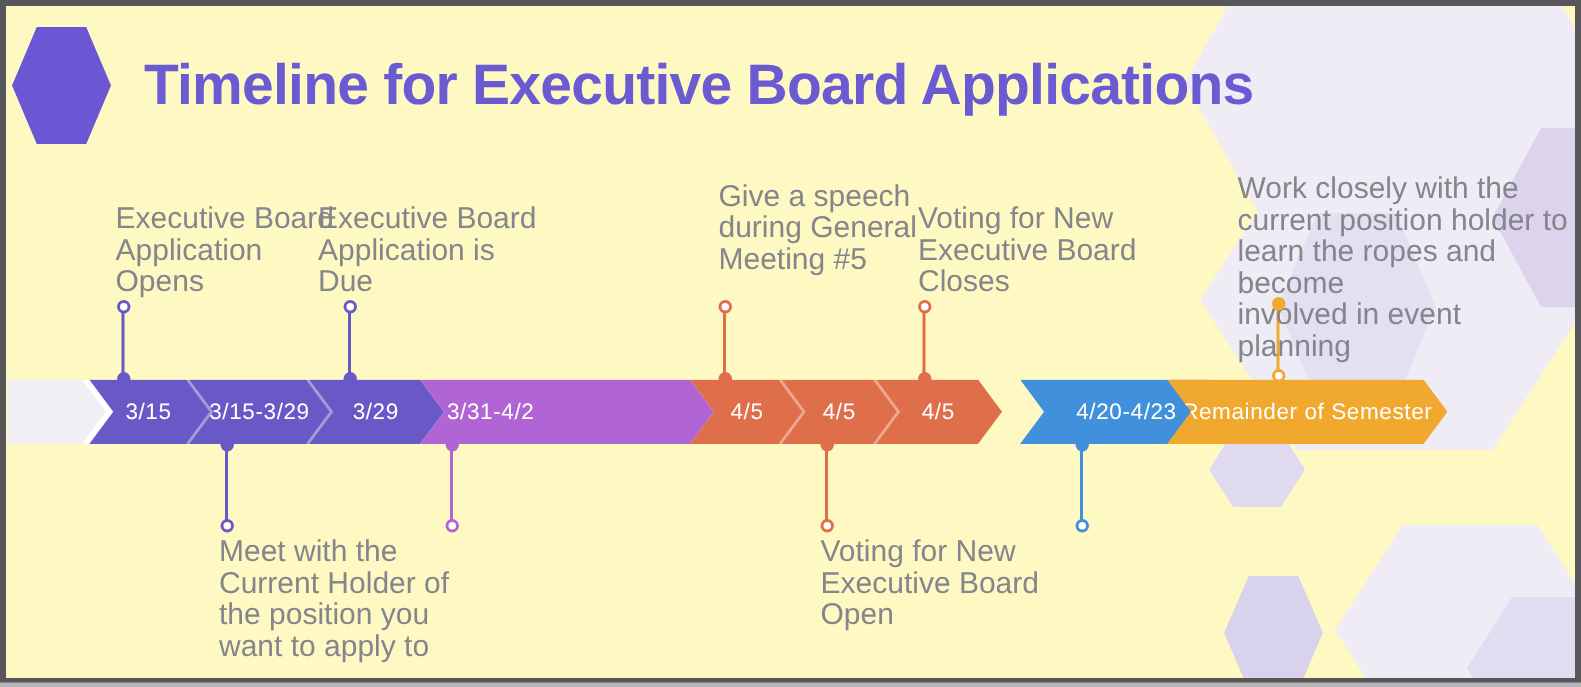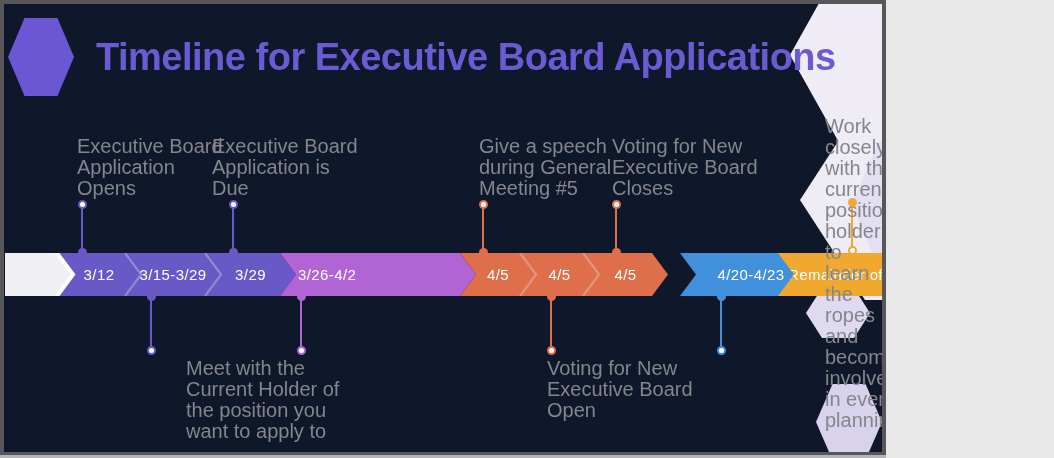--- a/index.html
+++ b/index.html
@@ -1,19 +1,19 @@
 <!DOCTYPE html>
 <html><head>
 <meta charset="utf-8">
 <style>
   * { margin:0; padding:0; box-sizing:border-box; }
   html,body { background:#e8e8e8; }
   #stage {
-    position:relative; width:886px; height:458px;
-    background:#0f172a; overflow:hidden;
+    position:relative; width:1054px; height:458px;
+    background:#fef9c3; overflow:hidden;
     font-family:"Liberation Sans", sans-serif;
   }
   
   #frame { position:absolute; inset:0; border:4px solid #57575a; border-bottom-width:6px; z-index:40; pointer-events:none; }
   #frame-strip { position:absolute; left:0; bottom:0; width:100%; height:3px; background:#b4b4b8; z-index:41; }
 
   
   .hex { position:absolute; clip-path:polygon(25% 0,75% 0,100% 50%,75% 100%,25% 100%,0 50%); z-index:0; }
 
   
@@ -55,30 +55,30 @@
   <div class="hex" style="left:816px; top:384px; width:66px; height:76px; background:#d9d2ec;"></div>
   <div class="hex" style="left:890px; top:350px; width:180px; height:140px; background:#efecf5;"></div>
   <div class="hex" style="left:978px; top:398px; width:120px; height:95px; background:#e2dcf0;"></div>
 
   <div id="logo" style="background: rgb(107, 86, 211);"></div>
   <h1 id="title" style="color: rgb(106, 91, 211);">Timeline for Executive Board Applications</h1>
 
   <div id="timeline-bar">
       <div class="seg" style="left: 5px; width: 68px; background: rgb(240, 239, 244); clip-path: polygon(0px 0px, calc(100% - 16px) 0px, 100% 50%, calc(100% - 16px) 100%, 0px 100%);"></div>
       <div class="seg" style="left: 57px; width: 84px; background: rgb(104, 89, 199); clip-path: polygon(0px 0px, calc(100% - 16px) 0px, 100% 50%, calc(100% - 16px) 100%, 0px 100%, 16px 50%);">
-        <span class="seg-label">3/12</span>
+        <span class="seg-label">3/15</span>
       </div>
       <div class="seg" style="left: 125px; width: 96px; background: rgb(104, 89, 199); clip-path: polygon(0px 0px, calc(100% - 16px) 0px, 100% 50%, calc(100% - 16px) 100%, 0px 100%, 16px 50%);">
         <span class="seg-label">3/15-3/29</span>
       </div>
       <div class="seg" style="left: 205px; width: 91px; background: rgb(104, 89, 199); clip-path: polygon(0px 0px, calc(100% - 16px) 0px, 100% 50%, calc(100% - 16px) 100%, 0px 100%, 16px 50%);">
         <span class="seg-label">3/29</span>
       </div>
       <div class="seg" style="left: 280px; width: 196px; background: rgb(177, 101, 213); clip-path: polygon(0px 0px, calc(100% - 16px) 0px, 100% 50%, calc(100% - 16px) 100%, 0px 100%, 16px 50%); justify-content: flex-start; padding-left: 18px;">
-        <span class="seg-label">3/26-4/2</span>
+        <span class="seg-label">3/31-4/2</span>
       </div>
       <div class="seg" style="left: 460px; width: 76px; background: rgb(223, 111, 74); clip-path: polygon(0px 0px, calc(100% - 16px) 0px, 100% 50%, calc(100% - 16px) 100%, 0px 100%, 16px 50%);">
         <span class="seg-label">4/5</span>
       </div>
       <div class="seg" style="left: 520px; width: 79px; background: rgb(223, 111, 74); clip-path: polygon(0px 0px, calc(100% - 16px) 0px, 100% 50%, calc(100% - 16px) 100%, 0px 100%, 16px 50%);">
         <span class="seg-label">4/5</span>
       </div>
       <div class="seg" style="left: 583px; width: 85px; background: rgb(223, 111, 74); clip-path: polygon(0px 0px, calc(100% - 16px) 0px, 100% 50%, calc(100% - 16px) 100%, 0px 100%, 16px 50%);">
         <span class="seg-label">4/5</span>
       </div>
@@ -103,40 +103,40 @@
 Opens</div>
       <div class="c-line" style="left: 81px; top: 208px; height: 42px; background: rgb(104, 89, 199);"></div>
       <div class="c-ring" style="left: 77.5px; top: 200px; border: 2px solid rgb(104, 89, 199);"></div>
       <div class="c-dot" style="left: 77.5px; top: 248px; background: rgb(104, 89, 199);"></div>
       <div class="callout-text" style="left: 212px; top: 136px; color: rgb(133, 133, 140);">Executive Board
 Application is
 Due</div>
       <div class="c-line" style="left: 232px; top: 208px; height: 42px; background: rgb(104, 89, 199);"></div>
       <div class="c-ring" style="left: 228.5px; top: 200px; border: 2px solid rgb(104, 89, 199);"></div>
       <div class="c-dot" style="left: 228.5px; top: 248px; background: rgb(104, 89, 199);"></div>
-      <div class="callout-text" style="left: 479px; top: 136px; color: rgb(133, 133, 140);">Give a speech
+      <div class="callout-text" style="left: 479px; top: 121px; color: rgb(133, 133, 140);">Give a speech
 during General
 Meeting #5</div>
       <div class="c-line" style="left: 482px; top: 208px; height: 42px; background: rgb(223, 111, 74);"></div>
       <div class="c-ring" style="left: 478.5px; top: 200px; border: 2px solid rgb(223, 111, 74);"></div>
       <div class="c-dot" style="left: 478.5px; top: 248px; background: rgb(223, 111, 74);"></div>
       <div class="callout-text" style="left: 612px; top: 136px; color: rgb(133, 133, 140);">Voting for New
 Executive Board
 Closes</div>
       <div class="c-line" style="left: 615px; top: 208px; height: 42px; background: rgb(223, 111, 74);"></div>
       <div class="c-ring" style="left: 611.5px; top: 200px; border: 2px solid rgb(223, 111, 74);"></div>
       <div class="c-dot" style="left: 611.5px; top: 248px; background: rgb(223, 111, 74);"></div>
       <div class="callout-text" style="left: 825px; top: 116px; color: rgb(133, 133, 140);">Work closely with the
 current position holder to
 learn the ropes and become
 involved in event planning</div>
       <div class="c-line" style="left: 851px; top: 205px; height: 43px; background: rgb(240, 168, 47);"></div>
       <div class="c-ring" style="left: 847.5px; top: 246px; border: 2px solid rgb(240, 168, 47);"></div>
       <div class="c-dot" style="left: 847.5px; top: 198px; background: rgb(240, 168, 47);"></div>
-      <div class="callout-text" style="left: 146px; top: 358px; color: rgb(133, 133, 140); margin-left: 40px;">Meet with the
+      <div class="callout-text" style="left: 146px; top: 358px; color: rgb(133, 133, 140);">Meet with the
 Current Holder of
 the position you
 want to apply to</div>
       <div class="c-line" style="left: 150px; top: 298px; height: 50px; background: rgb(104, 89, 199);"></div>
       <div class="c-ring" style="left: 146.5px; top: 346px; border: 2px solid rgb(104, 89, 199);"></div>
       <div class="c-dot" style="left: 146.5px; top: 292px; background: rgb(104, 89, 199);"></div>
       <div class="c-line" style="left: 300px; top: 298px; height: 50px; background: rgb(177, 101, 213);"></div>
       <div class="c-ring" style="left: 296.5px; top: 346px; border: 2px solid rgb(177, 101, 213);"></div>
       <div class="c-dot" style="left: 296.5px; top: 292px; background: rgb(177, 101, 213);"></div>
       <div class="callout-text" style="left: 547px; top: 358px; color: rgb(133, 133, 140);">Voting for New

